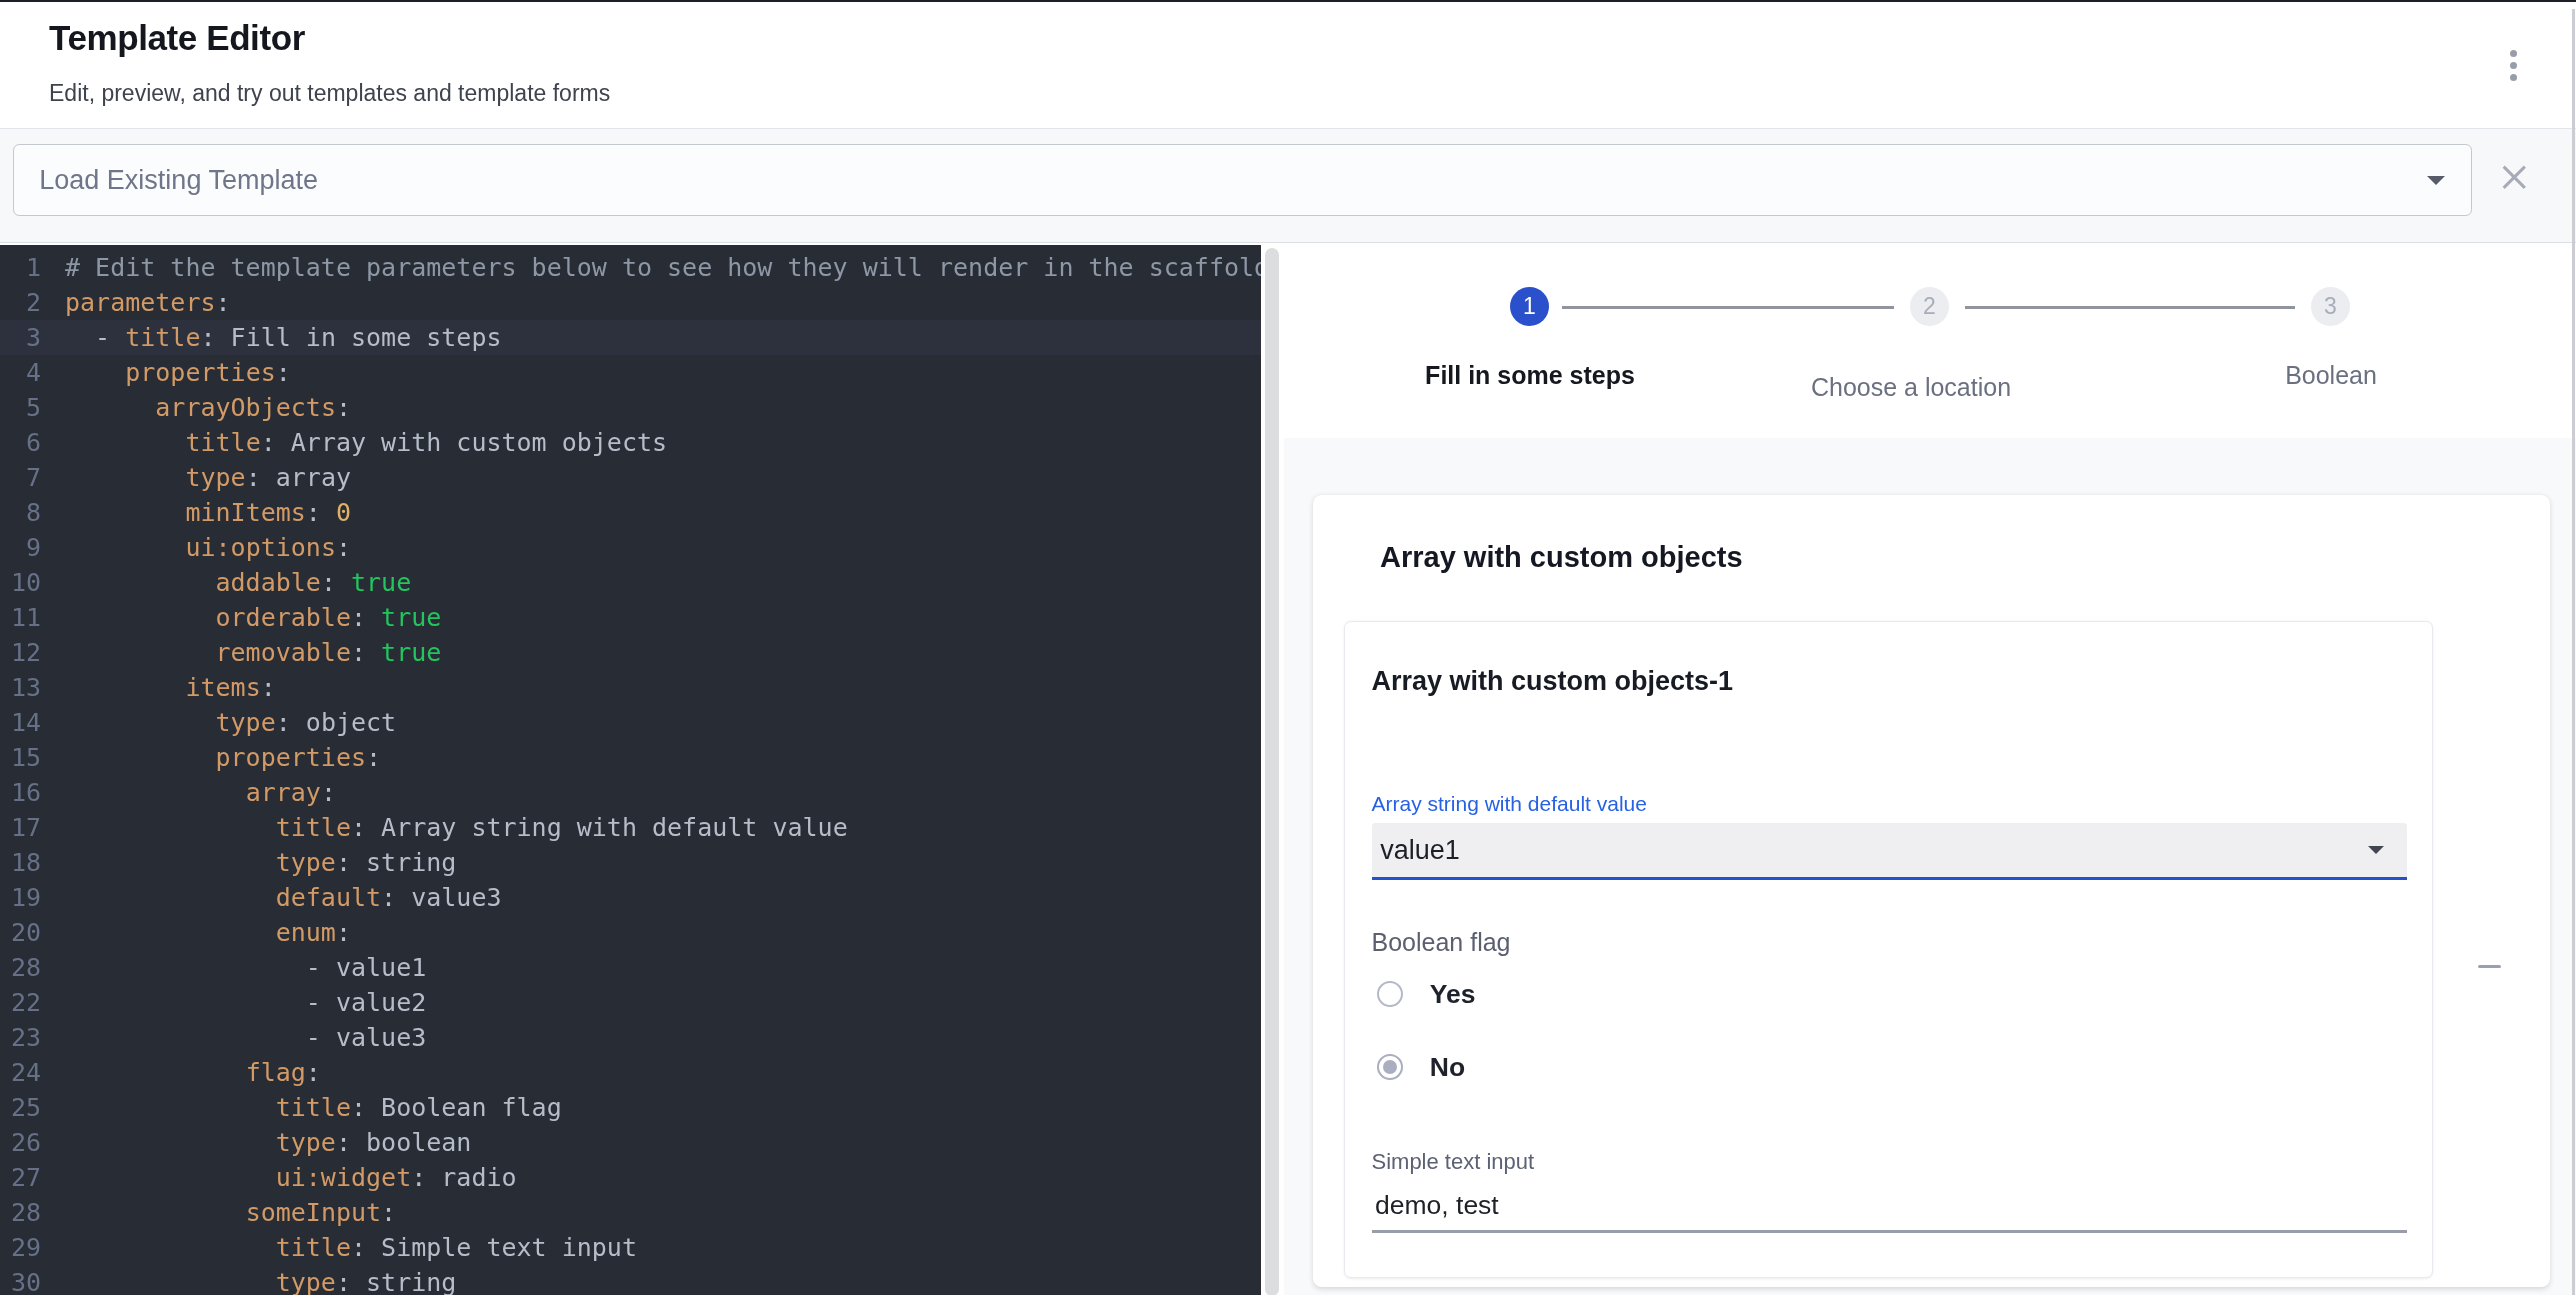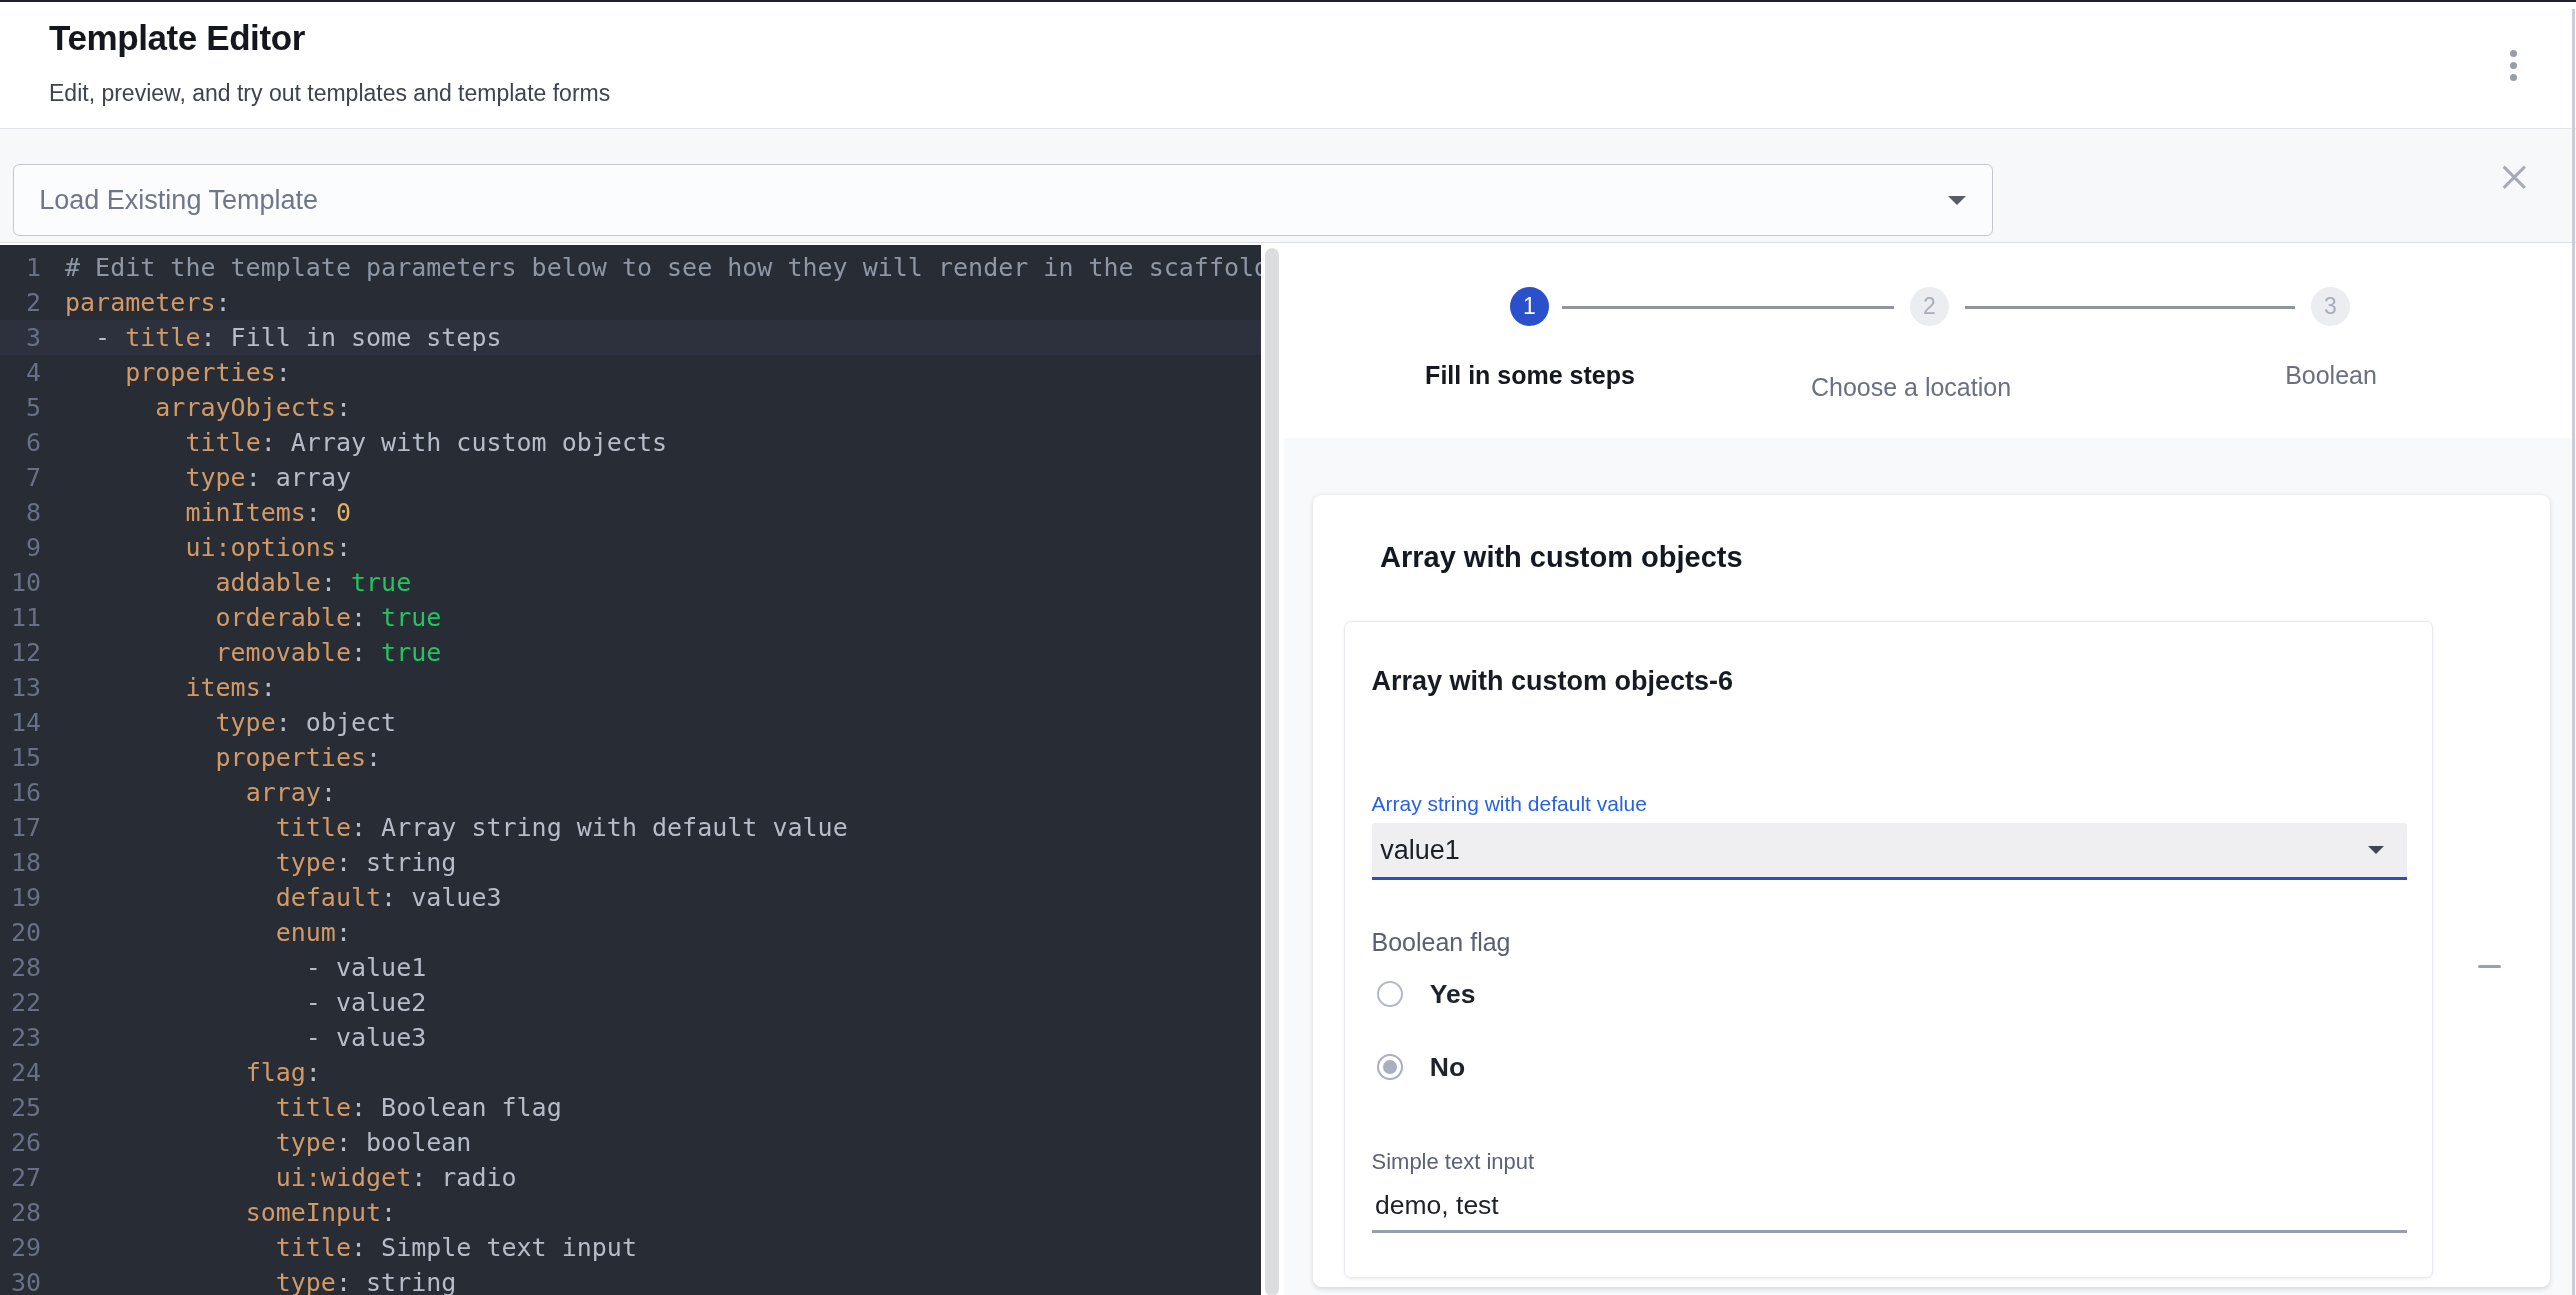--- a/index.html
+++ b/index.html
@@ -10,21 +10,21 @@
 
   
   .header { position:absolute; left:0; top:1.8px; width:2360px; height:126px; background:#ffffff; }
   .page-title { position:absolute; left:49px; top:16px; font-size:35px; font-weight:700; color:#14171d; letter-spacing:-0.4px; }
   .page-subtitle { position:absolute; left:49px; top:78px; font-size:23px; color:#3f434d; }
   .kebab-btn { position:absolute; left:2489px; top:35px; width:49px; height:57px; background:none; border:none; cursor:pointer; display:flex; flex-direction:column; align-items:center; justify-content:center; gap:5.3px; }
   .kebab-btn i { width:7px; height:7px; border-radius:50%; background:#979daa; display:block; }
 
   
   .loader-band { position:absolute; left:0; top:128px; width:2576px; height:115px; background:#f7f8fa; border-top:1.8px solid #e3e5ea; border-bottom:1.8px solid #dcdfe4; }
-  .load-select { position:absolute; left:13.3px; top:35px; width:1980px; height:72px; background:#fbfcfd; border:1.8px solid #c3c7cf; border-radius:6.2px; cursor:pointer;padding-left:30px; }
+  .load-select { position:absolute; left:13.3px; top:15px; width:2459px; height:72px; background:#fbfcfd; border:1.8px solid #c3c7cf; border-radius:6.2px; cursor:pointer;padding-left:30px; }
   .load-select .ph { position:absolute; left:25px; top:50%; transform:translateY(-50%); font-size:27px; color:#6f7689; }
   .caret-down { position:absolute; right:26.5px; top:50%; margin-top:-4.4px; width:0; height:0; border-left:9.7px solid transparent; border-right:9.7px solid transparent; border-top:9.7px solid #575c68; }
   .clear-btn { position:absolute; left:2489px; top:23px; width:51px; height:51px; background:none; border:none; cursor:pointer; display:flex; align-items:center; justify-content:center; }
 
   
   .editor { position:absolute; left:0; top:245px; width:1261px; height:1050px; background:#282c35; overflow:hidden; padding-top:5.3px;
             font-family:"DejaVu Sans Mono", monospace; font-size:25px; line-height:35px; }
   .cm-line { display:flex; height:35px; white-space:pre; }
   .cm-line.active { background:#2c313d; }
   .ln { flex:none; width:41px; text-align:right; color:#667086; user-select:none; }
@@ -158,21 +158,21 @@
       <div class="step-label inactive" style="left: 468px; margin-top: 12px;">Choose a location</div>
       <div class="step-circle inactive" style="left: 1027px;">3</div>
       <div class="step-label inactive" style="left: 888px;">Boolean</div>
     </div>
 
   <div class="form-area">
     <section class="outer-card">
       <h2 class="section-title">Array with custom objects</h2>
 
       <div class="inner-card">
-        <h3 class="item-title">Array with custom objects-6</h3>
+        <h3 class="item-title">Array with custom objects-1</h3>
 
         <label class="blue-label">Array string with default value</label>
         <div class="filled-select">
           <span class="val">value1</span>
           <span class="sm-caret"></span>
         </div>
 
         <div class="radio-group-label">Boolean flag</div>
         <div>
             <div class="radio-row" style="top: 357px;">

